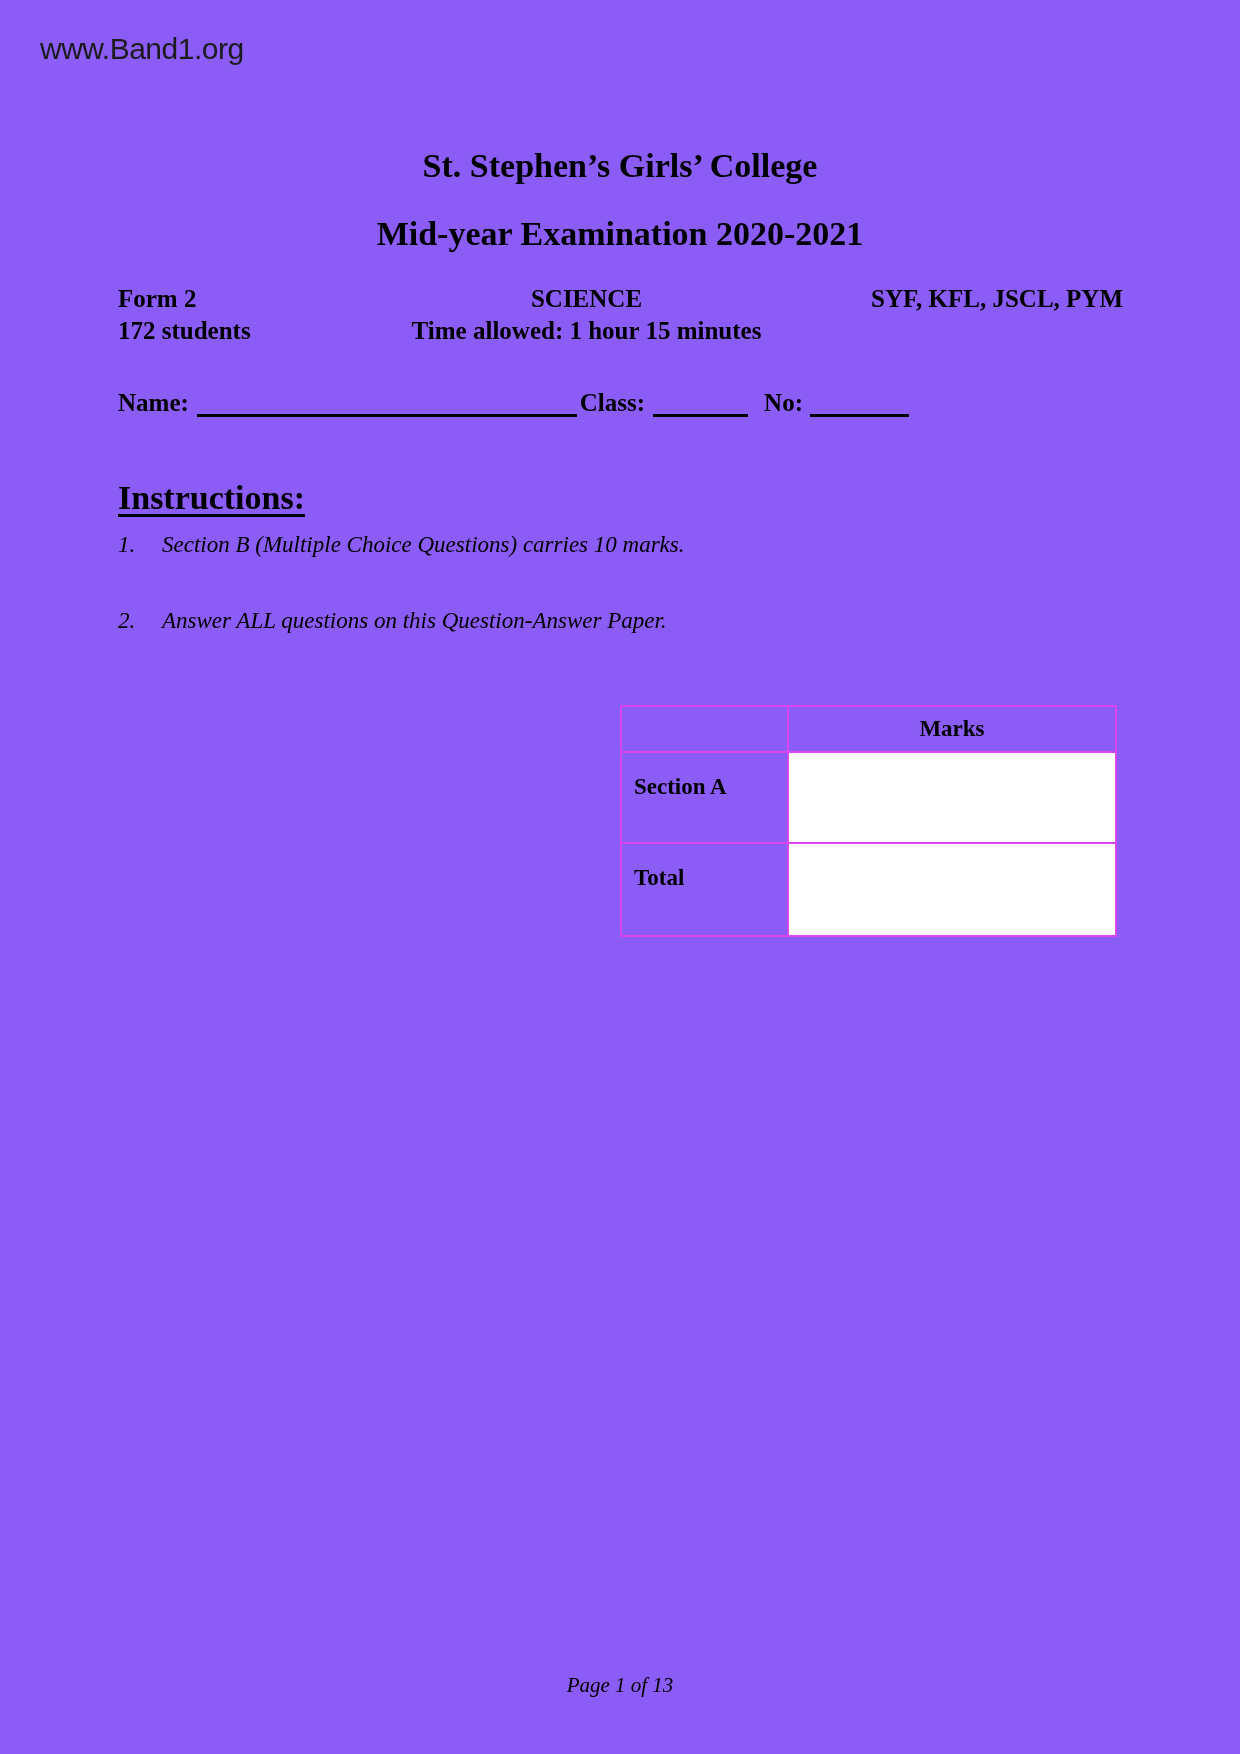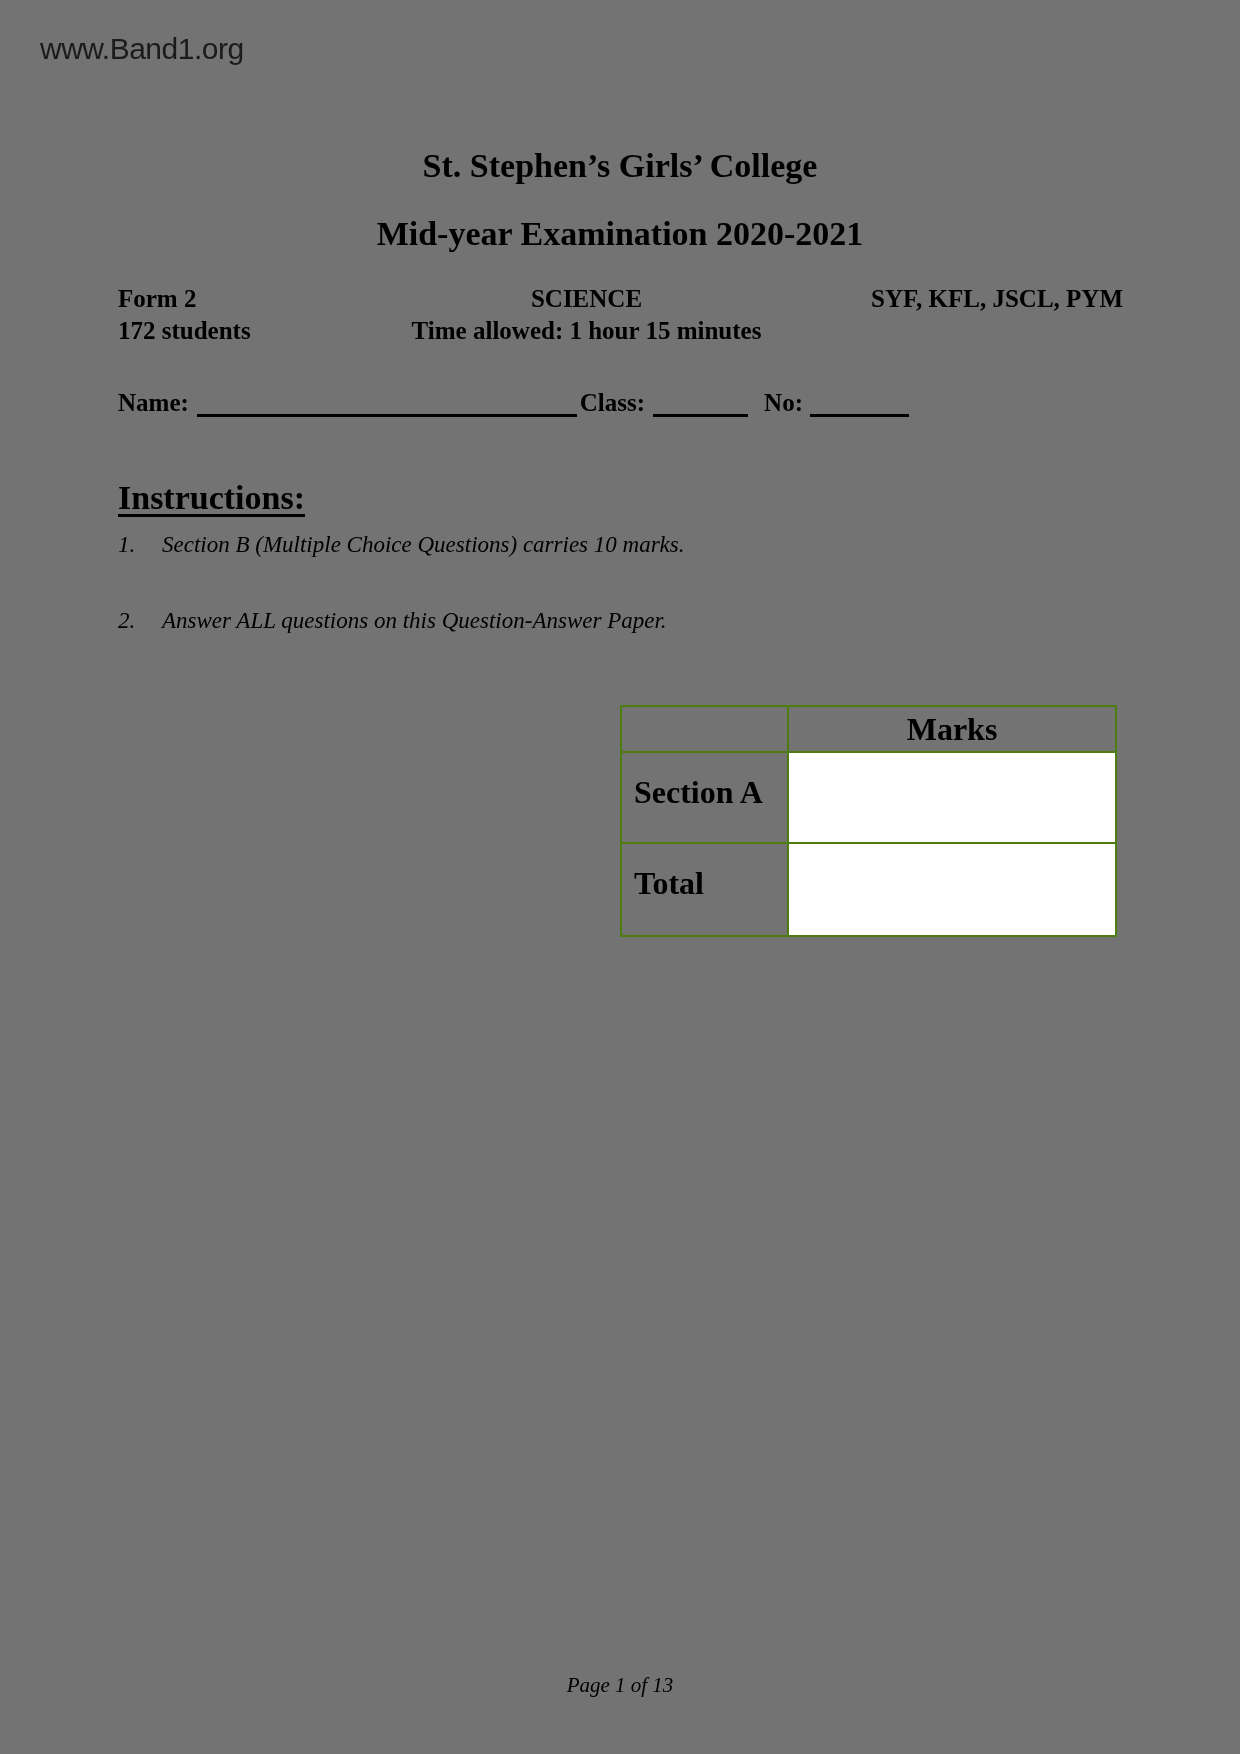--- a/index.html
+++ b/index.html
@@ -1,21 +1,21 @@
 <!DOCTYPE html>
 <html><head>
 <meta charset="utf-8">
 <style>
   html, body { margin: 0; padding: 0; }
   body { background: #ffffff; }
   .page {
     position: relative;
     width: 1240px;
     height: 1754px;
-    background: #737373;
+    background: #8b5cf6;
     color: #000000;
     font-family: "Liberation Serif", serif;
     overflow: hidden;
   }
   .site {
     position: absolute;
     left: 40px;
     top: 32px;
     font-family: "Liberation Sans", sans-serif;
     font-size: 30px;
@@ -89,23 +89,23 @@
   .item-1 { top: 528px; }
   .item-2 { top: 604px; }
   .marks-table {
     position: absolute;
     left: 620px;
     top: 705px;
     border-collapse: collapse;
     table-layout: fixed;
   }
   .marks-table td {
-    border: 2px solid #4d7c0f;
+    border: 2px solid #d946ef;
     padding: 0;
-    font-size: 32px;
+    font-size: 23px;
     font-weight: bold;
     margin-top: 20px;
   }
   .col-label { width: 167px; }
   .col-value { width: 328px; }
   .row-head  { height: 46px; }
   .row-a     { height: 91px; }
   .row-b     { height: 92px; }
   .row-total { height: 93px; }
   .marks-table .head-cell { text-align: center; vertical-align: middle; }

